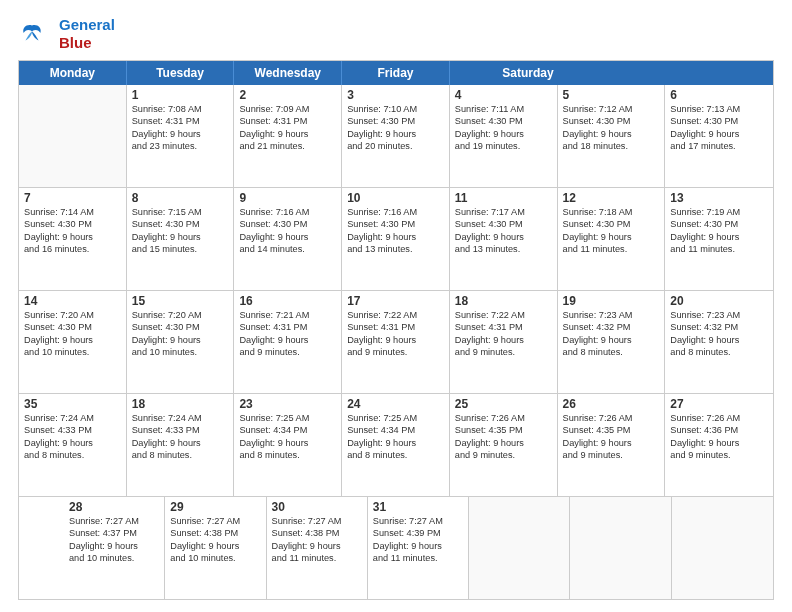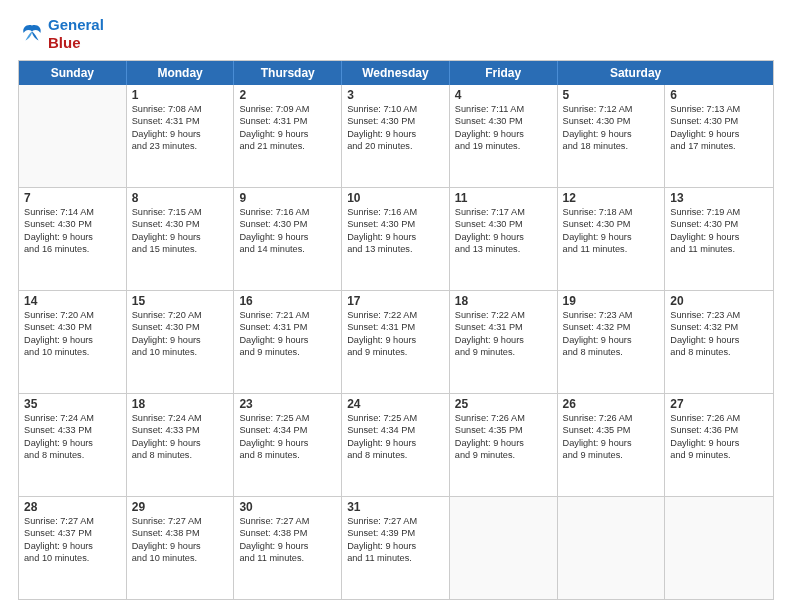--- a/index.html
+++ b/index.html
@@ -19,21 +19,21 @@
     }
     .header {
       display: flex;
       justify-content: space-between;
       align-items: flex-start;
       margin-bottom: 8px;
     }
     .logo {
       display: flex;
       align-items: center;
-      gap: 2px;
+      gap: 13px;
     }
     .logo-text {
       font-size: 15px;
       font-weight: bold;
       line-height: 1.2;
       color: #333;
     }
     .logo-text span {
       color: #1a73c7;
     }
@@ -79,21 +79,21 @@
       flex: 1;
       display: flex;
       flex-direction: column;
     }
     .cal-row {
       flex: 1;
       display: grid;
       grid-template-columns: repeat(7, 1fr);
       border-bottom: 1px solid #ccc;
     }
-    .cal-row:last-child { border-bottom: none; }
+    .cal-row:last-child { border-bottom: none; margin-left: 45px; }
     .cal-cell {
       border-right: 1px solid #ccc;
       padding: 3px 5px 3px 5px;
       font-size: 9.5px;
       color: #333;
       min-height: 0;
       overflow: hidden;
     }
     .cal-cell:last-child { border-right: none; }
     .cal-cell.empty { background: #f9f9f9; }
@@ -127,23 +127,22 @@
       </div>
     </div>
     <div class="title-block">
       <div class="main-title"></div>
       <div class="subtitle"></div>
     </div>
   </div>
 
   <div class="calendar">
     <div class="cal-header-row">
-    <div class="cal-header-cell">Sunday</div>
         <div class="cal-header-cell">Monday</div>
-        <div class="cal-header-cell">Thursday</div>
+        <div class="cal-header-cell">Tuesday</div>
         <div class="cal-header-cell">Wednesday</div>
         <div class="cal-header-cell">Friday</div>
         <div class="cal-header-cell">Saturday</div>
       </div>
     <div class="cal-body">
     <div class="cal-row">
           <div class="cal-cell empty"></div>
           <div class="cal-cell">
             <span class="day-num">1</span>
             <span class="cell-line">Sunrise: 7:08 AM</span>

